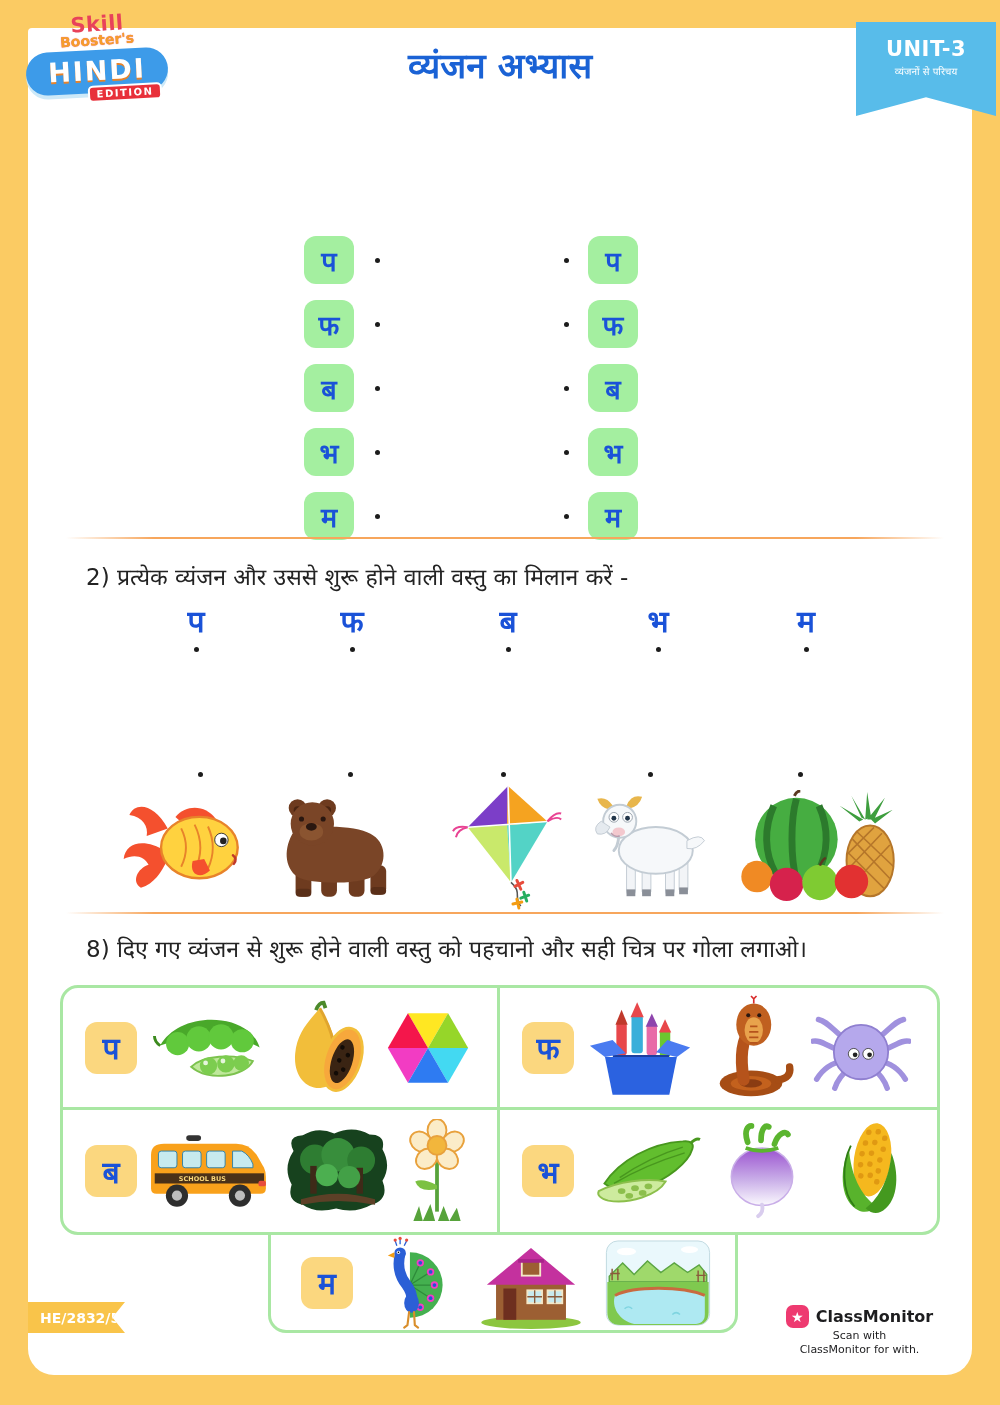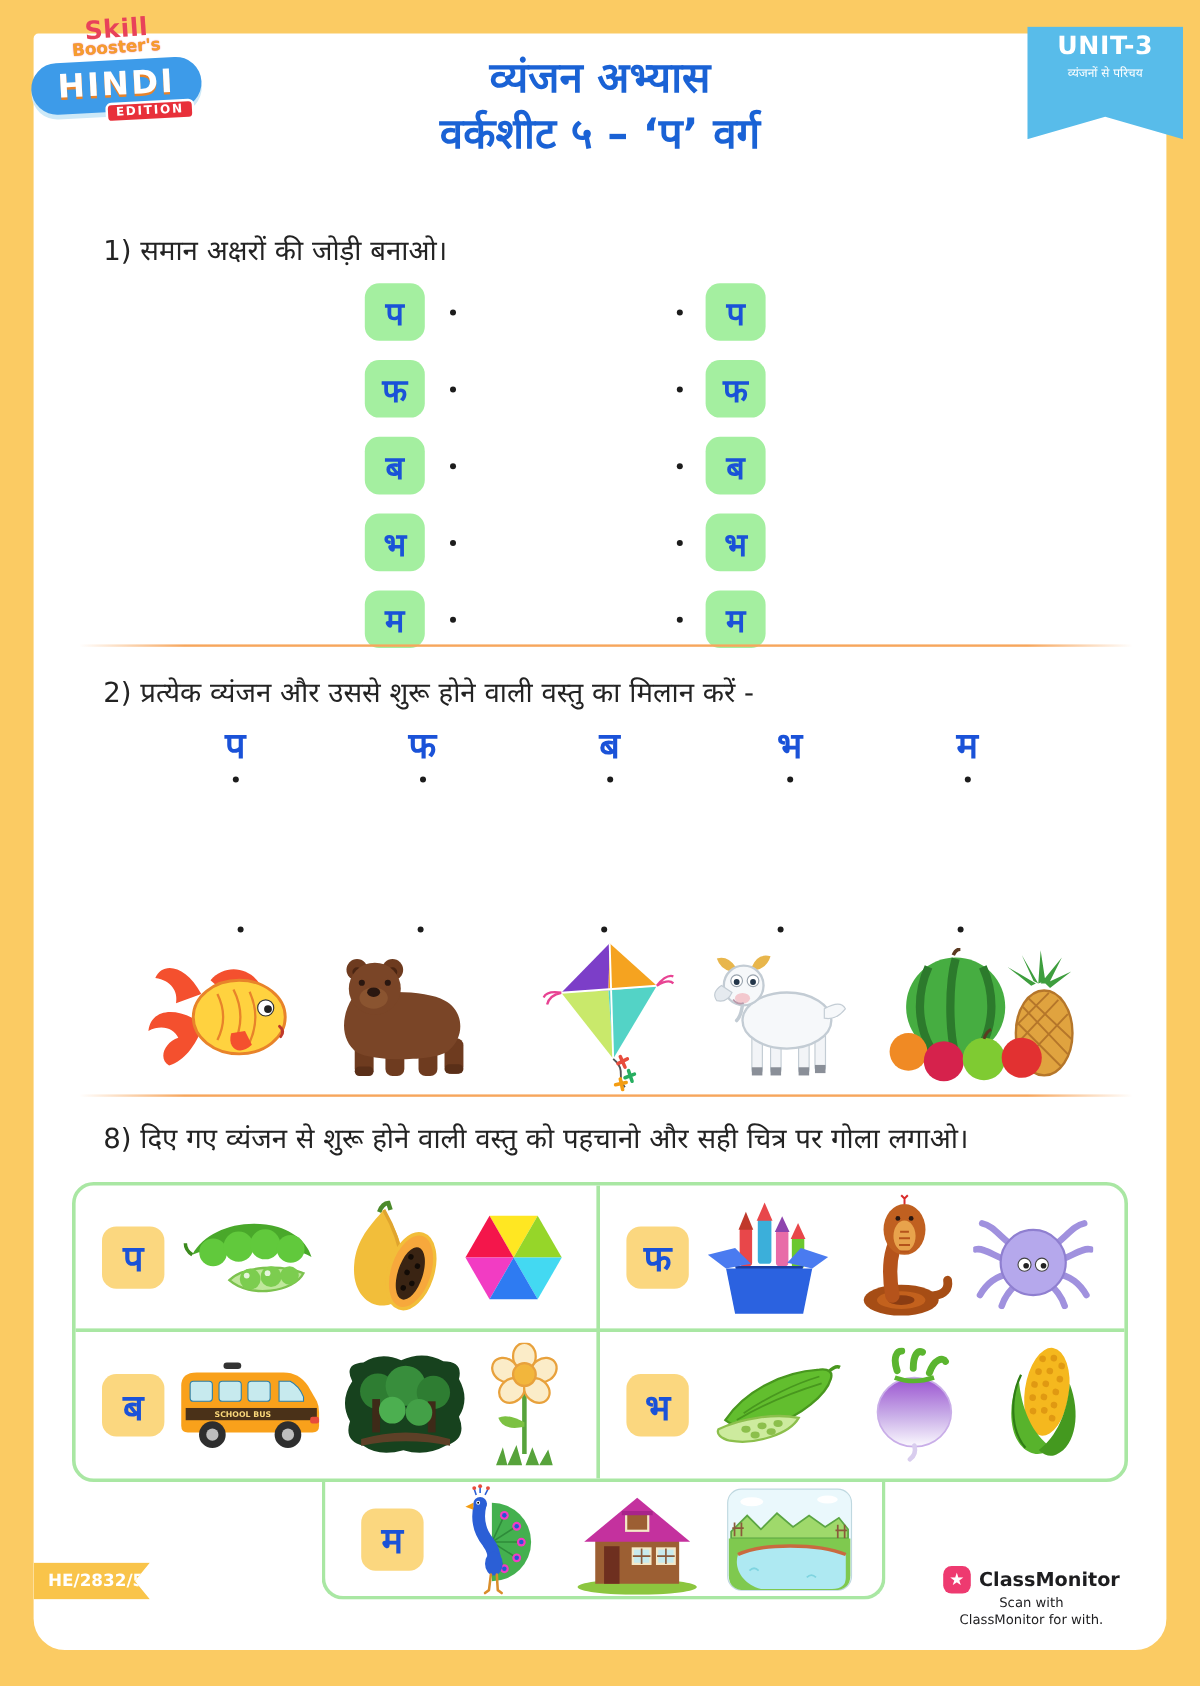--- a/index.html
+++ b/index.html
@@ -16,23 +16,23 @@
   .logo-hindi { margin-top:2px; background:#3D9BE9; border-radius:24px; padding:5px 0 7px; color:#fff;
                 font-size:27px; font-weight:800; letter-spacing:2px; transform:rotate(-3deg);
                 text-shadow:0 2px 0 #E8832A; box-shadow:0 4px 0 #CDE9F8; }
   .logo-edition { width:74px; margin:-9px 6px 0 auto; background:#E8303A; border:2px solid #fff;
                   border-radius:5px; color:#fff; font-size:10px; font-weight:700; letter-spacing:1.5px;
                   padding:1px 0; transform:rotate(-3deg); position:relative; z-index:7; }
 
   
   .title { position:absolute; left:250px; top:44px; width:500px; text-align:center; color:#1A62D5;
            font-weight:800; font-size:35px; line-height:1.3; }
-  .unit-banner { position:absolute; left:856px; top:22px; width:130px; height:94px; background:#58BCEA;
+  .unit-banner { position:absolute; left:856px; top:22px; width:140px; height:94px; background:#58BCEA;
                  clip-path:polygon(0 0,100% 0,100% 100%,50% 80%,0 100%); color:#fff; text-align:center;
-                 padding-top:4px; z-index:6; }
+                 padding-top:15px; z-index:6; }
   .unit-line1 { font-size:21px; font-weight:800; letter-spacing:.5px; }
   .unit-line2 { font-size:10px; margin-top:3px; }
 
   
   .heading { position:absolute; left:86px; font-size:23px; color:#232323; }
   .divider { position:absolute; left:66px; width:878px; height:2px;
              background:linear-gradient(90deg, rgba(247,166,92,0), #F7A65C 10%, #F7A65C 90%, rgba(247,166,92,0)); }
 
   
   .gbox { position:absolute; width:50px; height:48px; background:#A4EFA0; border-radius:12px; color:#1A52D8;
@@ -77,29 +77,27 @@
 
   <div class="logo">
     <div class="logo-skill">Skill</div>
     <div class="logo-boosters">Booster's</div>
     <div class="logo-hindi">HINDI</div>
     <div class="logo-edition">EDITION</div>
   </div>
 
   <div class="title">
     <div>व्यंजन अभ्यास</div>
-    <div>वर्कशीट ५ – ‘प’ वर्ग</div>
   </div>
 
   <div class="unit-banner">
     <div class="unit-line1">UNIT-3</div>
     <div class="unit-line2">व्यंजनों से परिचय</div>
   </div>
 
-  <div class="heading" style="top:192px">1) समान अक्षरों की जोड़ी बनाओ।</div>
 
   <div class="gbox" style="left:304px;top:236px">प</div>
   <span class="dot" style="left:375px;top:258px"></span>
   <span class="dot" style="left:564px;top:258px"></span>
   <div class="gbox" style="left:588px;top:236px">प</div>
 
   <div class="gbox" style="left:304px;top:300px">फ</div>
   <span class="dot" style="left:375px;top:322px"></span>
   <span class="dot" style="left:564px;top:322px"></span>
   <div class="gbox" style="left:588px;top:300px">फ</div>

